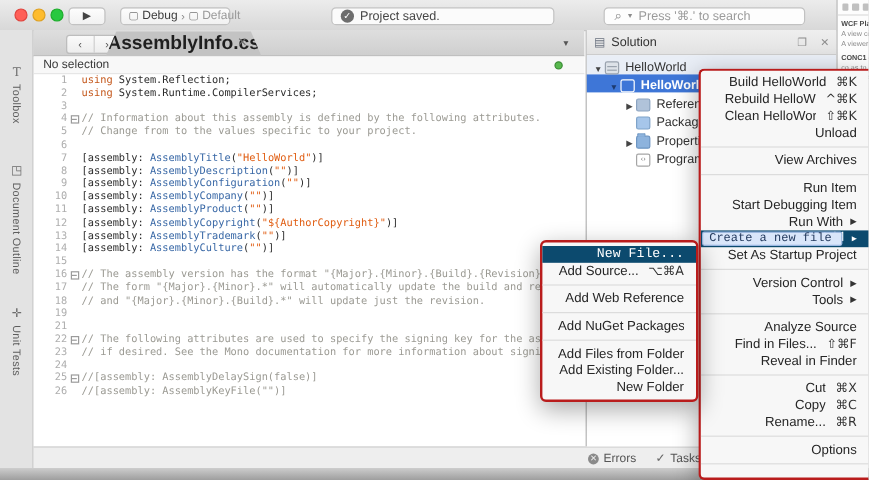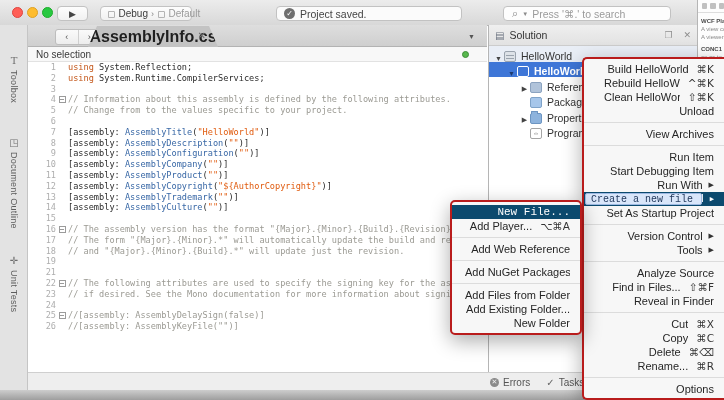--- a/index.html
+++ b/index.html
@@ -347,40 +347,36 @@
       <div class="menu-sep"></div>
       <div class="menu-item">
         <span class="lbl">Cut</span>
         <span class="sct">⌘X</span>
       </div>
       <div class="menu-item">
         <span class="lbl">Copy</span>
         <span class="sct">⌘C</span>
       </div>
       <div class="menu-item">
-        <span class="lbl">Delete</span>
-        <span class="sct">⌘⌫</span>
-      </div>
-      <div class="menu-item">
         <span class="lbl">Rename...</span>
         <span class="sct">⌘R</span>
       </div>
       <div class="menu-sep"></div>
       <div class="menu-item">
         <span class="lbl">Options</span>
       </div>
       <div class="menu-sep"></div>
     </div>
 
   <div class="menu" id="submenu">
       <div class="menu-item hl">
         <span class="lbl">New File...</span>
       </div>
       <div class="menu-item">
-        <span class="lbl">Add Player...</span>
+        <span class="lbl">Add Source...</span>
         <span class="sct">⌥⌘A</span>
       </div>
       <div class="menu-sep"></div>
       <div class="menu-item">
         <span class="lbl">Add Web Reference</span>
       </div>
       <div class="menu-sep"></div>
       <div class="menu-item">
         <span class="lbl">Add NuGet Packages...</span>
       </div>

